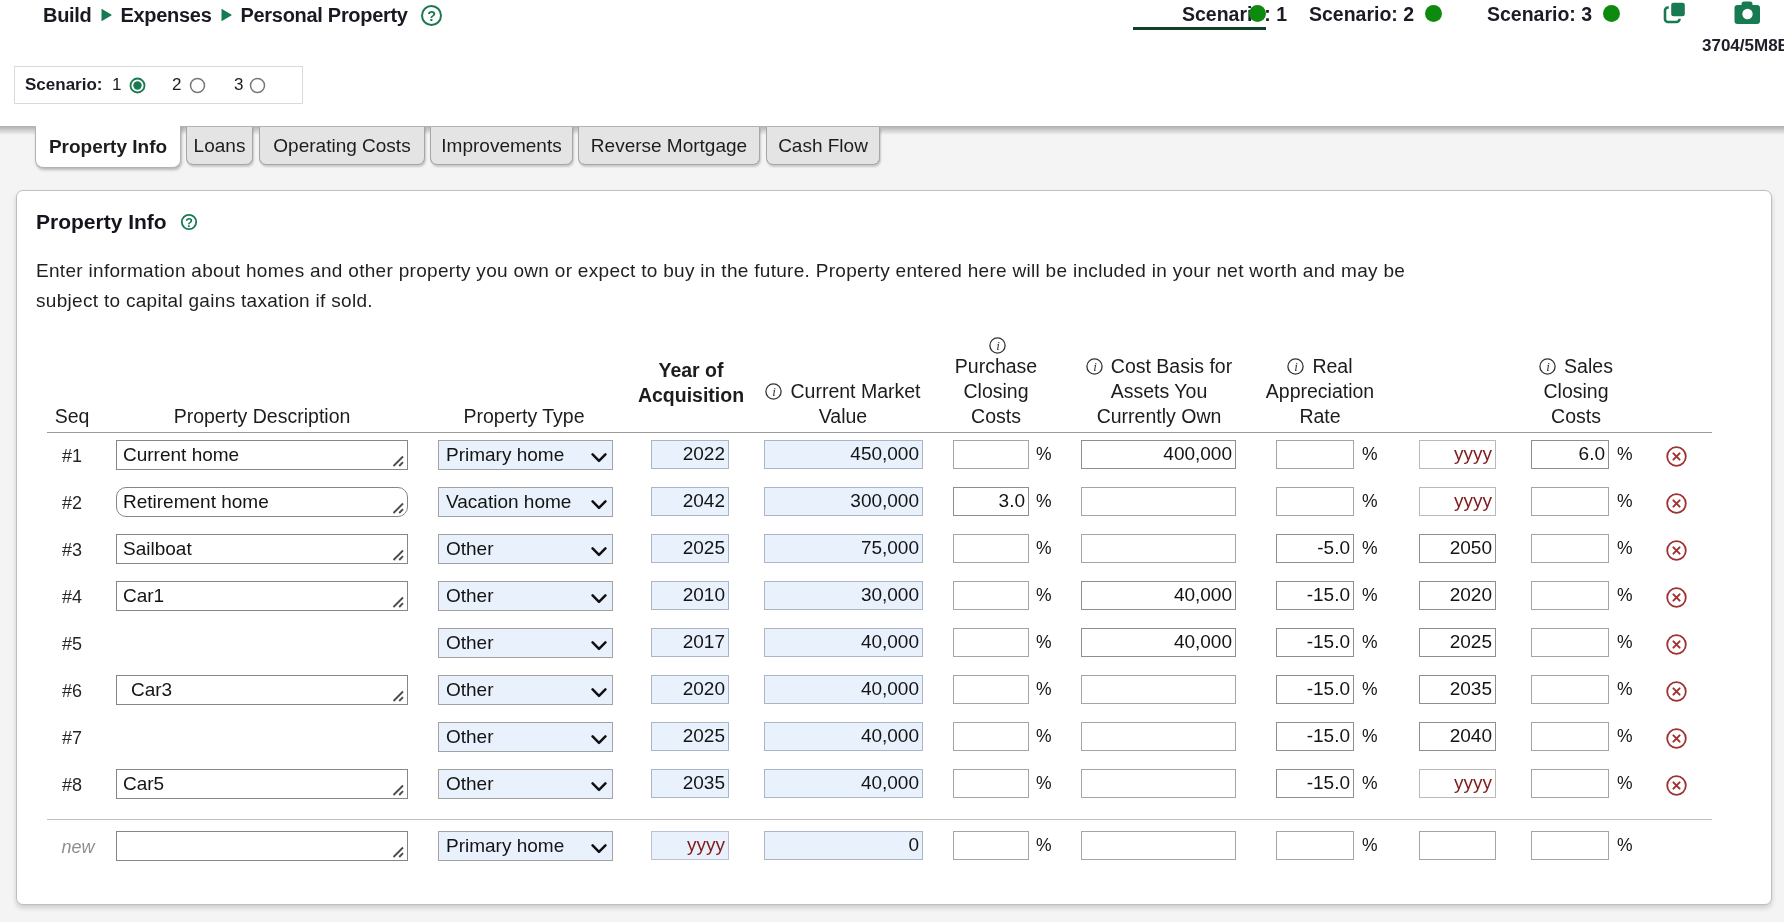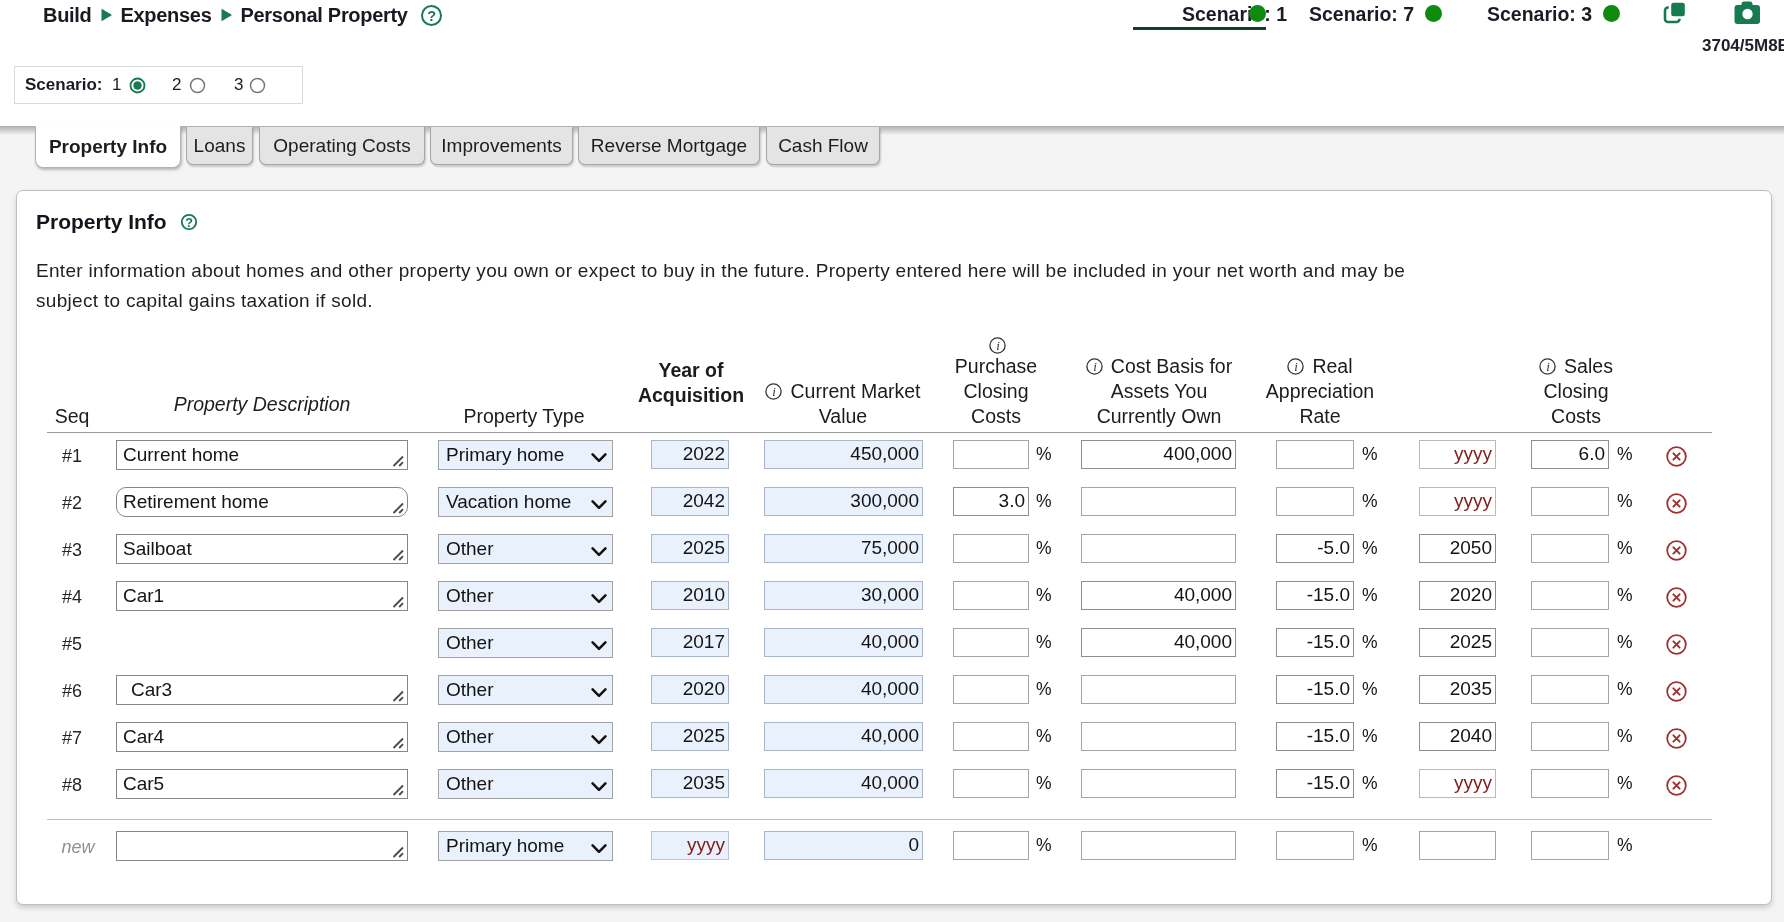--- a/index.html
+++ b/index.html
@@ -90,21 +90,21 @@
     <span style="margin-left:12px;display:inline-flex;">
         <svg width="23" height="23" viewBox="0 0 23 23" style="">
           <circle cx="11.5" cy="11.5" r="9.5" fill="none" stroke="#177a50" stroke-width="2.0"></circle>
           <text x="11.5" y="16.7" text-anchor="middle" font-family="Liberation Sans" font-size="14.5" font-weight="bold" fill="#177a50">?</text>
         </svg>
       </span></div>
 
   <div class="stab" style="left:1134px;margin-left:48px;">Scenario: 1</div>
   <div class="dot" style="left:1249px;"></div>
   <div class="sul"></div>
-  <div class="stab" style="left:1309px;">Scenario: 7</div>
+  <div class="stab" style="left:1309px;">Scenario: 2</div>
   <div class="dot" style="left:1425px;"></div>
   <div class="stab" style="left:1487px;">Scenario: 3</div>
   <div class="dot" style="left:1603px;"></div>
   <svg width="25" height="24" viewBox="0 0 25 24" style="position:absolute;left:1663px;top:1px;">
       <rect x="2" y="6.5" width="14.5" height="14.5" rx="3" fill="none" stroke="#177a50" stroke-width="2.6"></rect>
       <rect x="7" y="0.5" width="16" height="16" rx="3.5" fill="#177a50" stroke="#fff" stroke-width="2.4"></rect>
     </svg>
   <svg width="27" height="24" viewBox="0 0 27 24" style="position:absolute;left:1734px;top:1px;">
       <rect x="7.5" y="0.5" width="11" height="8" rx="2.5" fill="#177a50"></rect>
       <rect x="0.5" y="4" width="25.5" height="19" rx="3" fill="#177a50"></rect>
@@ -141,21 +141,21 @@
     <div class="panel"></div>
   </div>
 
   <div class="h1">Property Info <svg width="18" height="18" viewBox="0 0 18 18" style="vertical-align:-2px;margin-left:7px;">
         <circle cx="9.0" cy="9.0" r="7.2" fill="none" stroke="#177a50" stroke-width="1.8"></circle>
         <text x="9.0" y="13.5" text-anchor="middle" font-family="Liberation Sans" font-size="12.5" font-weight="bold" fill="#177a50">?</text>
       </svg></div>
   <div class="desc">Enter information about homes and other property you own or expect to buy in the future. Property entered here will be included in your net worth and may be<br>subject to capital gains taxation if sold.</div>
 
   <div class="hd" style="left:32px;top:404px;width:80px;height:25px;">Seq</div>
-    <div class="hd" style="left:132px;top:392px;width:260px;height:25px;font-style:italic;">Property Description</div>
+    <div class="hd" style="left:132px;top:404px;width:260px;height:25px;">Property Description</div>
     <div class="hd" style="left:424px;top:404px;width:200px;height:25px;">Property Type</div>
     <div class="hd" style="left:616px;top:358px;width:150px;height:50px;font-weight:bold;">Year of<br>Acquisition</div>
     <div class="hd" style="left:733px;top:379px;width:220px;height:50px;"><svg width="17" height="17" viewBox="0 0 17 17" style="vertical-align:-1.5px;margin-right:8px;">
         <circle cx="8.5" cy="8.5" r="7.6" fill="none" stroke="#333" stroke-width="1.3"></circle>
         <text x="9" y="13" text-anchor="middle" font-family="Liberation Serif" font-style="italic" font-size="13" fill="#333">i</text>
       </svg>Current Market<br>Value</div>
     <div class="hd" style="left:921px;top:354px;width:150px;height:75px;">Purchase<br>Closing<br>Costs</div>
     <div class="hd" style="left:989px;top:333px;width:17px;height:17px;"><svg width="17" height="17" viewBox="0 0 17 17" style="vertical-align:-1.5px;margin-right:8px;">
         <circle cx="8.5" cy="8.5" r="7.6" fill="none" stroke="#333" stroke-width="1.3"></circle>
         <text x="9" y="13" text-anchor="middle" font-family="Liberation Serif" font-style="italic" font-size="13" fill="#333">i</text>
@@ -292,23 +292,20 @@
 <div class="fld filled" style="left:1276px;top:675px;width:78px;">-15.0</div>
 <div class="pct" style="left:1362px;top:675px;">%</div>
 <div class="fld filled" style="left:1419px;top:675px;width:77px;">2035</div>
 <div class="fld" style="left:1531px;top:675px;width:78px;"></div>
 <div class="pct" style="left:1617px;top:675px;">%</div>
 <svg width="21" height="21" viewBox="0 0 21 21" style="position:absolute;left:1666px;top:681px;">
       <circle cx="10.5" cy="10.5" r="9.3" fill="none" stroke="#9e3232" stroke-width="1.8"></circle>
       <path d="M7.4,7.4 L13.6,13.6 M13.6,7.4 L7.4,13.6" stroke="#9e3232" stroke-width="2.0" stroke-linecap="round"></path>
     </svg>
 <div class="seq" style="top:726px;">#7</div>
-<div class="ta" style="top:722px;"><span>Car4</span><svg width="14" height="14" viewBox="0 0 14 14" class="grip">
-        <path d="M12,2.5 L2.5,12 M12,8.2 L8.2,12" stroke="#4c4c4c" stroke-width="1.9" fill="none"></path>
-      </svg></div>
 <div class="sel" style="top:722px;">Other<svg width="16" height="10" viewBox="0 0 16 10" class="chev">
         <path d="M1.6,1.4 L8,7.9 L14.4,1.4" fill="none" stroke="#111" stroke-width="2.5" stroke-linecap="round" stroke-linejoin="round"></path>
       </svg></div>
 <div class="fld blue filled" style="left:651px;top:722px;width:78px;">2025</div>
 <div class="fld blue filled" style="left:764px;top:722px;width:159px;">40,000</div>
 <div class="fld" style="left:953px;top:722px;width:76px;"></div>
 <div class="pct" style="left:1036px;top:722px;">%</div>
 <div class="fld" style="left:1081px;top:722px;width:155px;"></div>
 <div class="fld filled" style="left:1276px;top:722px;width:78px;">-15.0</div>
 <div class="pct" style="left:1362px;top:722px;">%</div>

